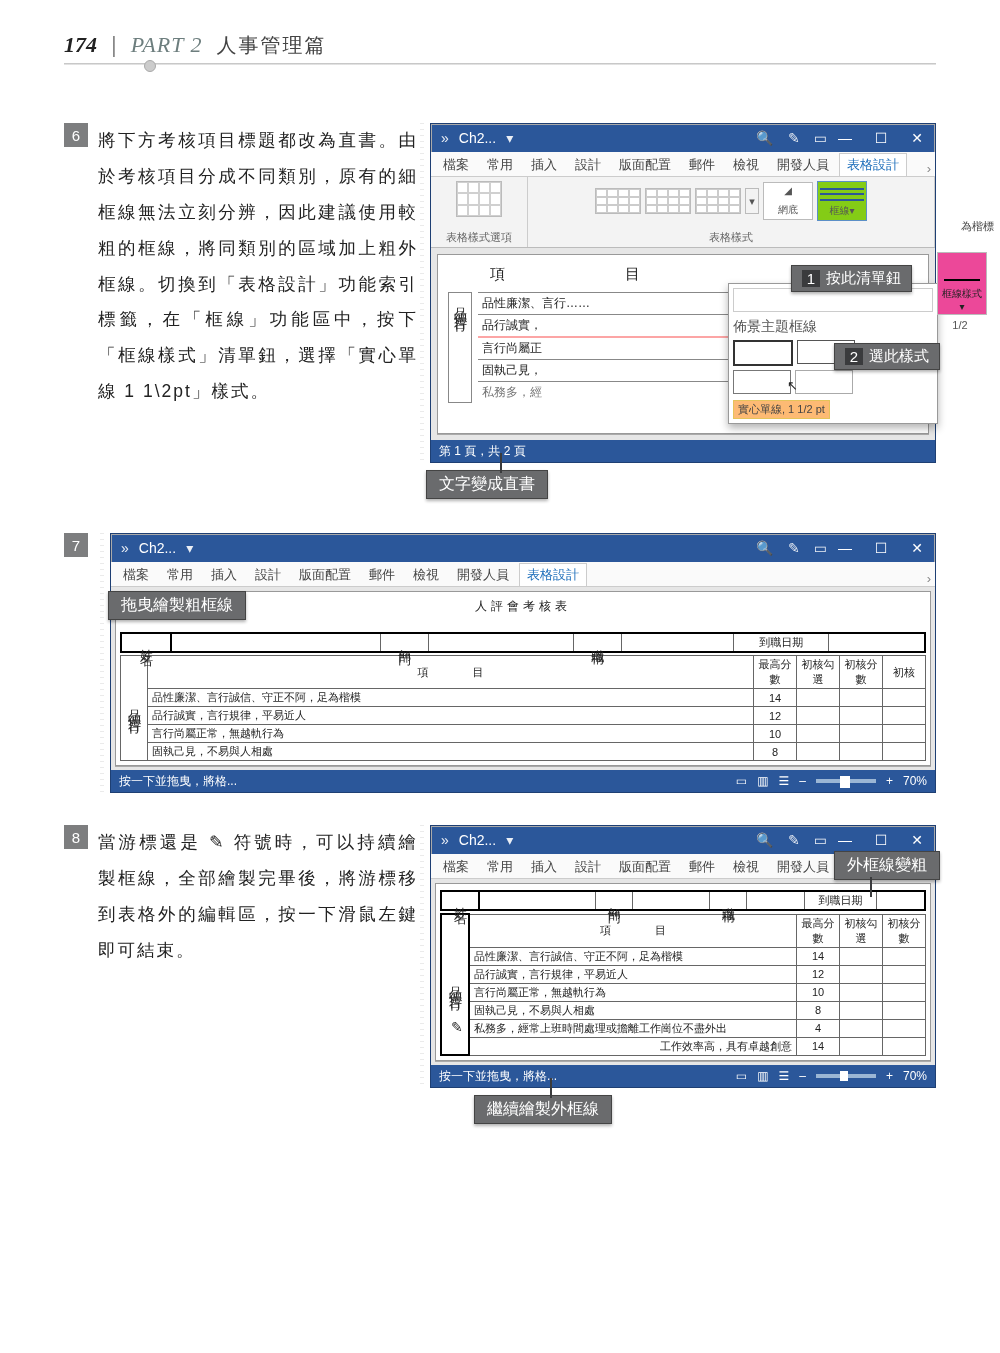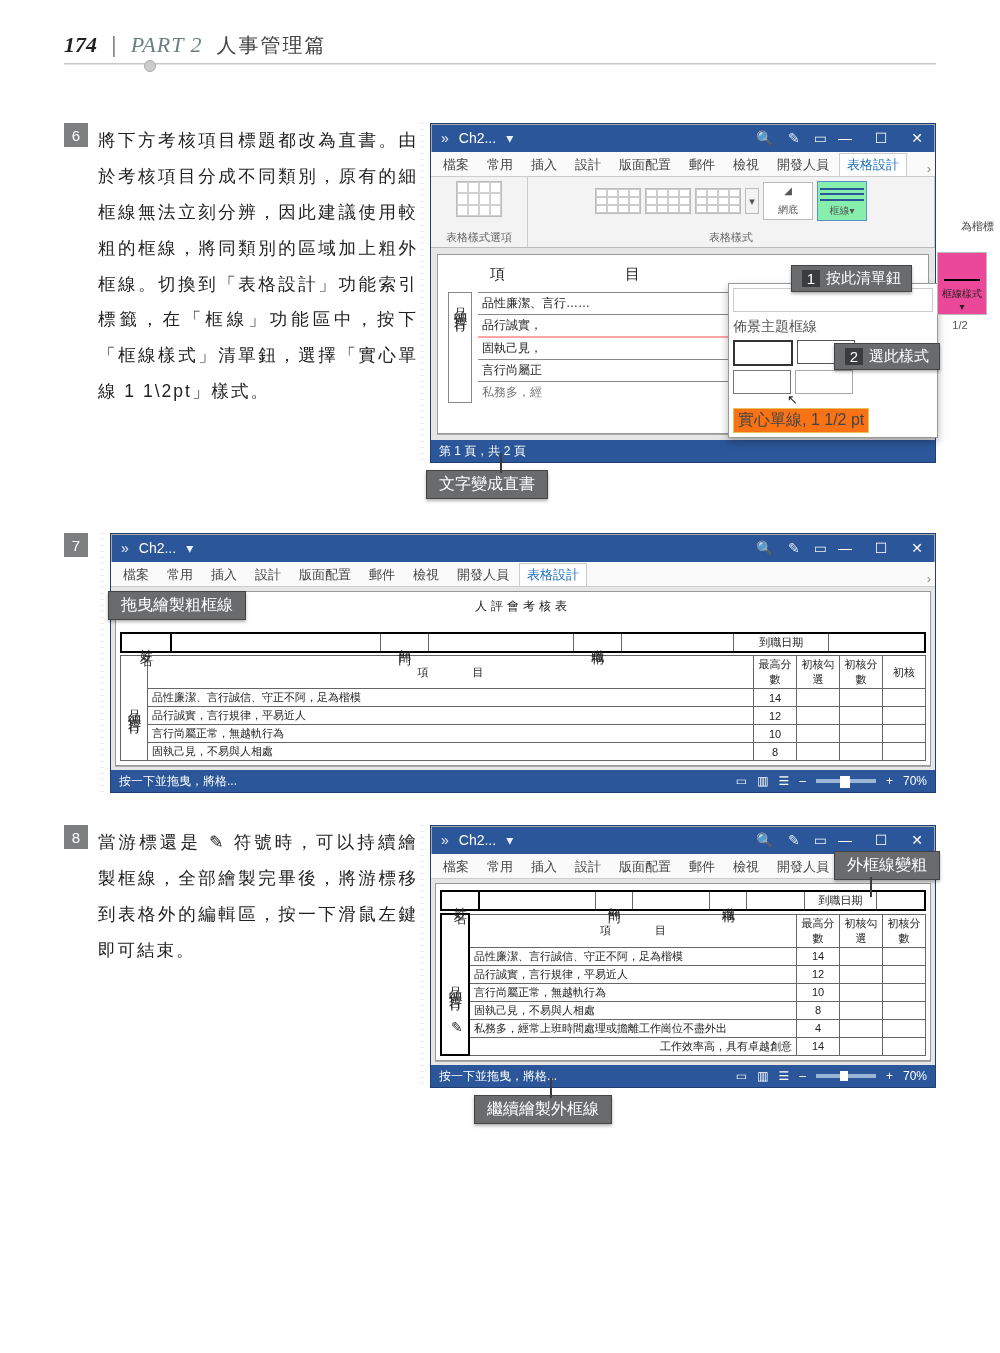--- a/index.html
+++ b/index.html
@@ -155,59 +155,59 @@
                   <div></div>
                   <div></div>
                   <div></div>
                   <div></div>
                   <div></div>
                   <div></div>
                   <div></div>
                 </div>
               <div style="border:1px solid #bbb; width:12px;height:24px;display:flex;align-items:center;justify-content:center;">▾</div>
               <div class="small-btn"><div style="height:18px;">◢</div><span>網底</span></div>
-              <div class="border-btn" style="background:#86efac;border-color:#5b8fc7;"><div class="lines">
+              <div class="border-btn" style="background:#84cc16;border-color:#5b8fc7;"><div class="lines">
                     <span></span>
                     <span></span>
                     <span></span>
                   </div><span>框線</span>▾</div>
             </div>
             <div class="lbl" style="align-self:center;">表格樣式</div>
           </div>
         </div>
 
         <div class="doc-area">
           <div class="paper" style="position:relative;">
             <div style="display:flex; font-size:15px; gap:120px; margin:2px 0 8px 42px;">
               <span>項</span>
               <span>目</span>
             </div>
             <div style="display:flex;">
               <div class="vtext" style="border:1px solid #888;padding:4px 2px; margin-right:6px;">品德言行</div>
               <div style="flex:1;">
                 <div style="border-top:1px solid #888;border-bottom:1px solid #888;padding:2px 4px;font-size:12px;">品性廉潔、言行……</div>
                 <div style="border-bottom:2px solid #fca5a5;padding:2px 4px;font-size:12px;">品行誠實，</div>
+                <div style="border-bottom:1px solid #888;padding:2px 4px;font-size:12px;">言行尚屬正</div>
                 <div style="border-bottom:1px solid #888;padding:2px 4px;font-size:12px;">固執己見，</div>
-                <div style="border-bottom:1px solid #888;padding:2px 4px;font-size:12px;">言行尚屬正</div>
                 <div style="padding:2px 4px;font-size:12px;color:#777;">私務多，經</div>
               </div>
             </div>
 
             <div style="position:absolute; right:-10px; top:28px; width:200px; background:#fff; border:1px solid #999; box-shadow:0 4px 8px rgba(0,0,0,.3); padding:4px;">
               <div style="border:1px solid #ccc;height:22px;margin-bottom:6px;"></div>
               <div style="font-size:14px;color:#555;margin-bottom:4px;">佈景主題框線</div>
               <div style="display:flex;gap:4px;margin-bottom:4px;">
                 <div style="width:56px;height:22px;border:2px solid #333;"></div>
                 <div style="width:56px;height:22px;border:1.5px solid #555;"></div>
               </div>
               <div style="display:flex;gap:4px;">
                 <div style="width:56px;height:22px;border:1px solid #777;"></div>
                 <div style="width:56px;height:22px;border:1px solid #aaa;"></div>
               </div>
-              <div style="margin-top:14px;font-size:16px;color:#444;border:1px solid #e5c35a;background:#f97316;padding:1px 4px;display:inline-block;">實心單線, 1 1/2 pt</div>
+              <div style="margin-top:6px;font-size:11px;color:#444;border:1px solid #e5c35a;background:#fdba74;padding:1px 4px;display:inline-block;">實心單線, 1 1/2 pt</div>
               <span style="position:absolute;left:58px;bottom:30px;font-size:13px;">↖</span>
             </div>
             <span style="position:absolute;right:-66px;top:-36px;font-size:11px;color:#444;">為楷標</span>
           </div>
 
           <div style="position:absolute;right:-48px;top:4px;width:46px;text-align:center;">
             <div class="border-btn" style="margin-bottom:4px;">
               <div style="height:18px;border-bottom:2px solid #000;margin:6px 4px;"></div>
               <span>框線樣式</span>▾
             </div>

